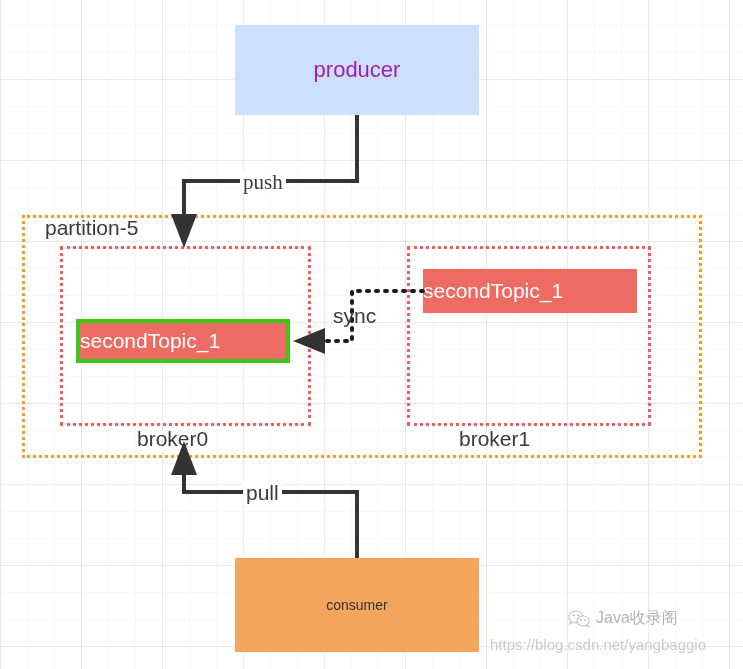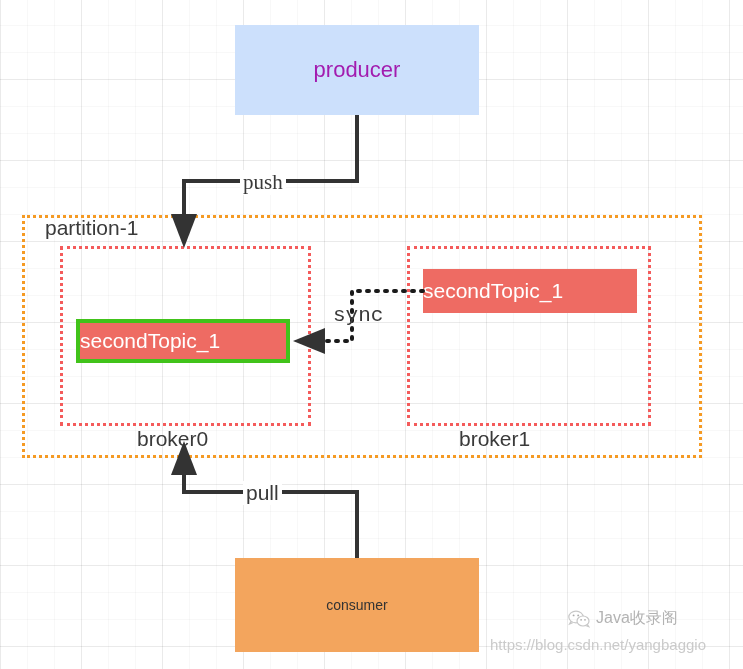--- a/index.html
+++ b/index.html
@@ -107,21 +107,21 @@
   .edge-label {
     position: absolute;
     font-size: 21px;
     color: #3a3a3a;
     background: #ffffff;
     padding: 0 3px;
     white-space: nowrap;
   }
   #push-label { left: 240px; top: 170px; font-family: Liberation Serif, serif; }
   #pull-label { left: 243px; top: 481px; }
-  #sync-label { left: 330px; top: 304px; background: transparent; font-family: Liberation Mono, monospace; }
+  #sync-label { left: 330px; top: 304px; background: transparent; }
   
   #watermark {
     position: absolute;
     left: 490px; top: 608px;
     width: 253px; height: 55px;
     pointer-events: none;
   }
   #wm-brand {
     position: absolute;
     left: 78px; top: 0px;
@@ -145,21 +145,21 @@
 </head>
 <body>
 
 <div id="canvas">
 
   <div class="node" id="producer-node">
     <span>producer</span>
   </div>
 
   <div id="partition-container"></div>
-  <div id="partition-label">partition-1</div>
+  <div id="partition-label">partition-5</div>
 
   <div class="broker-box" id="broker0-box"></div>
   <div class="broker-label" id="broker0-label">broker0</div>
 
   <div class="broker-box" id="broker1-box"></div>
   <div class="broker-label" id="broker1-label">broker1</div>
 
   <div class="topic-box" id="topic-broker0">
     <span>secondTopic_1</span>
   </div>

